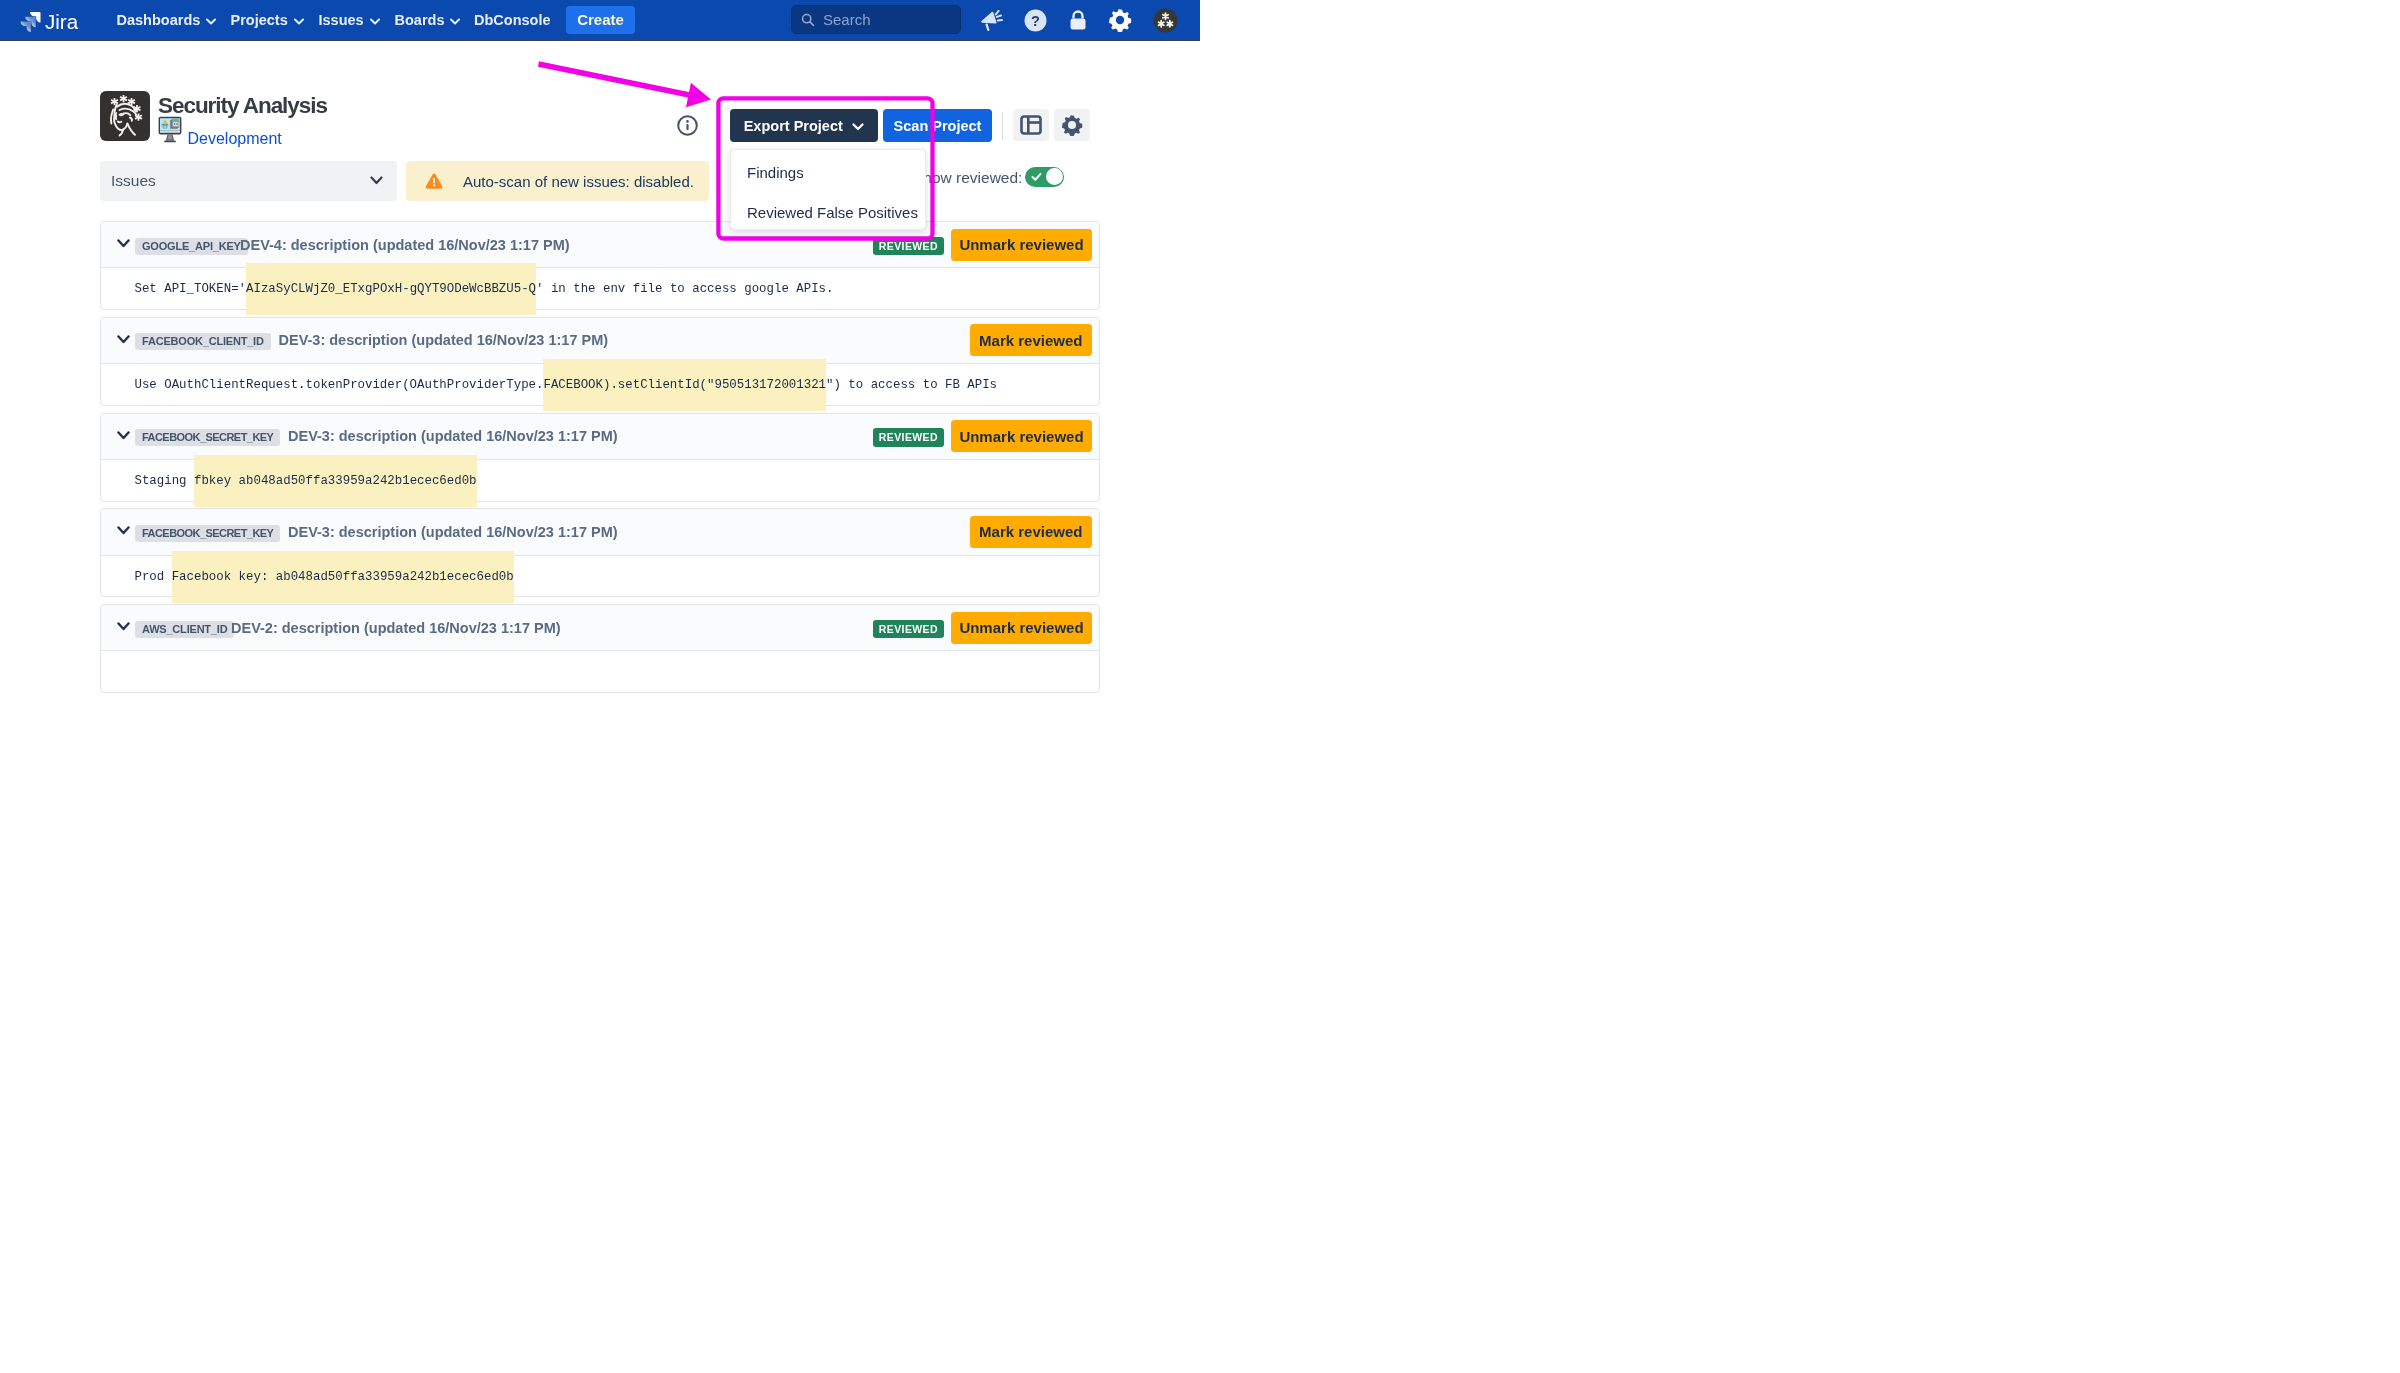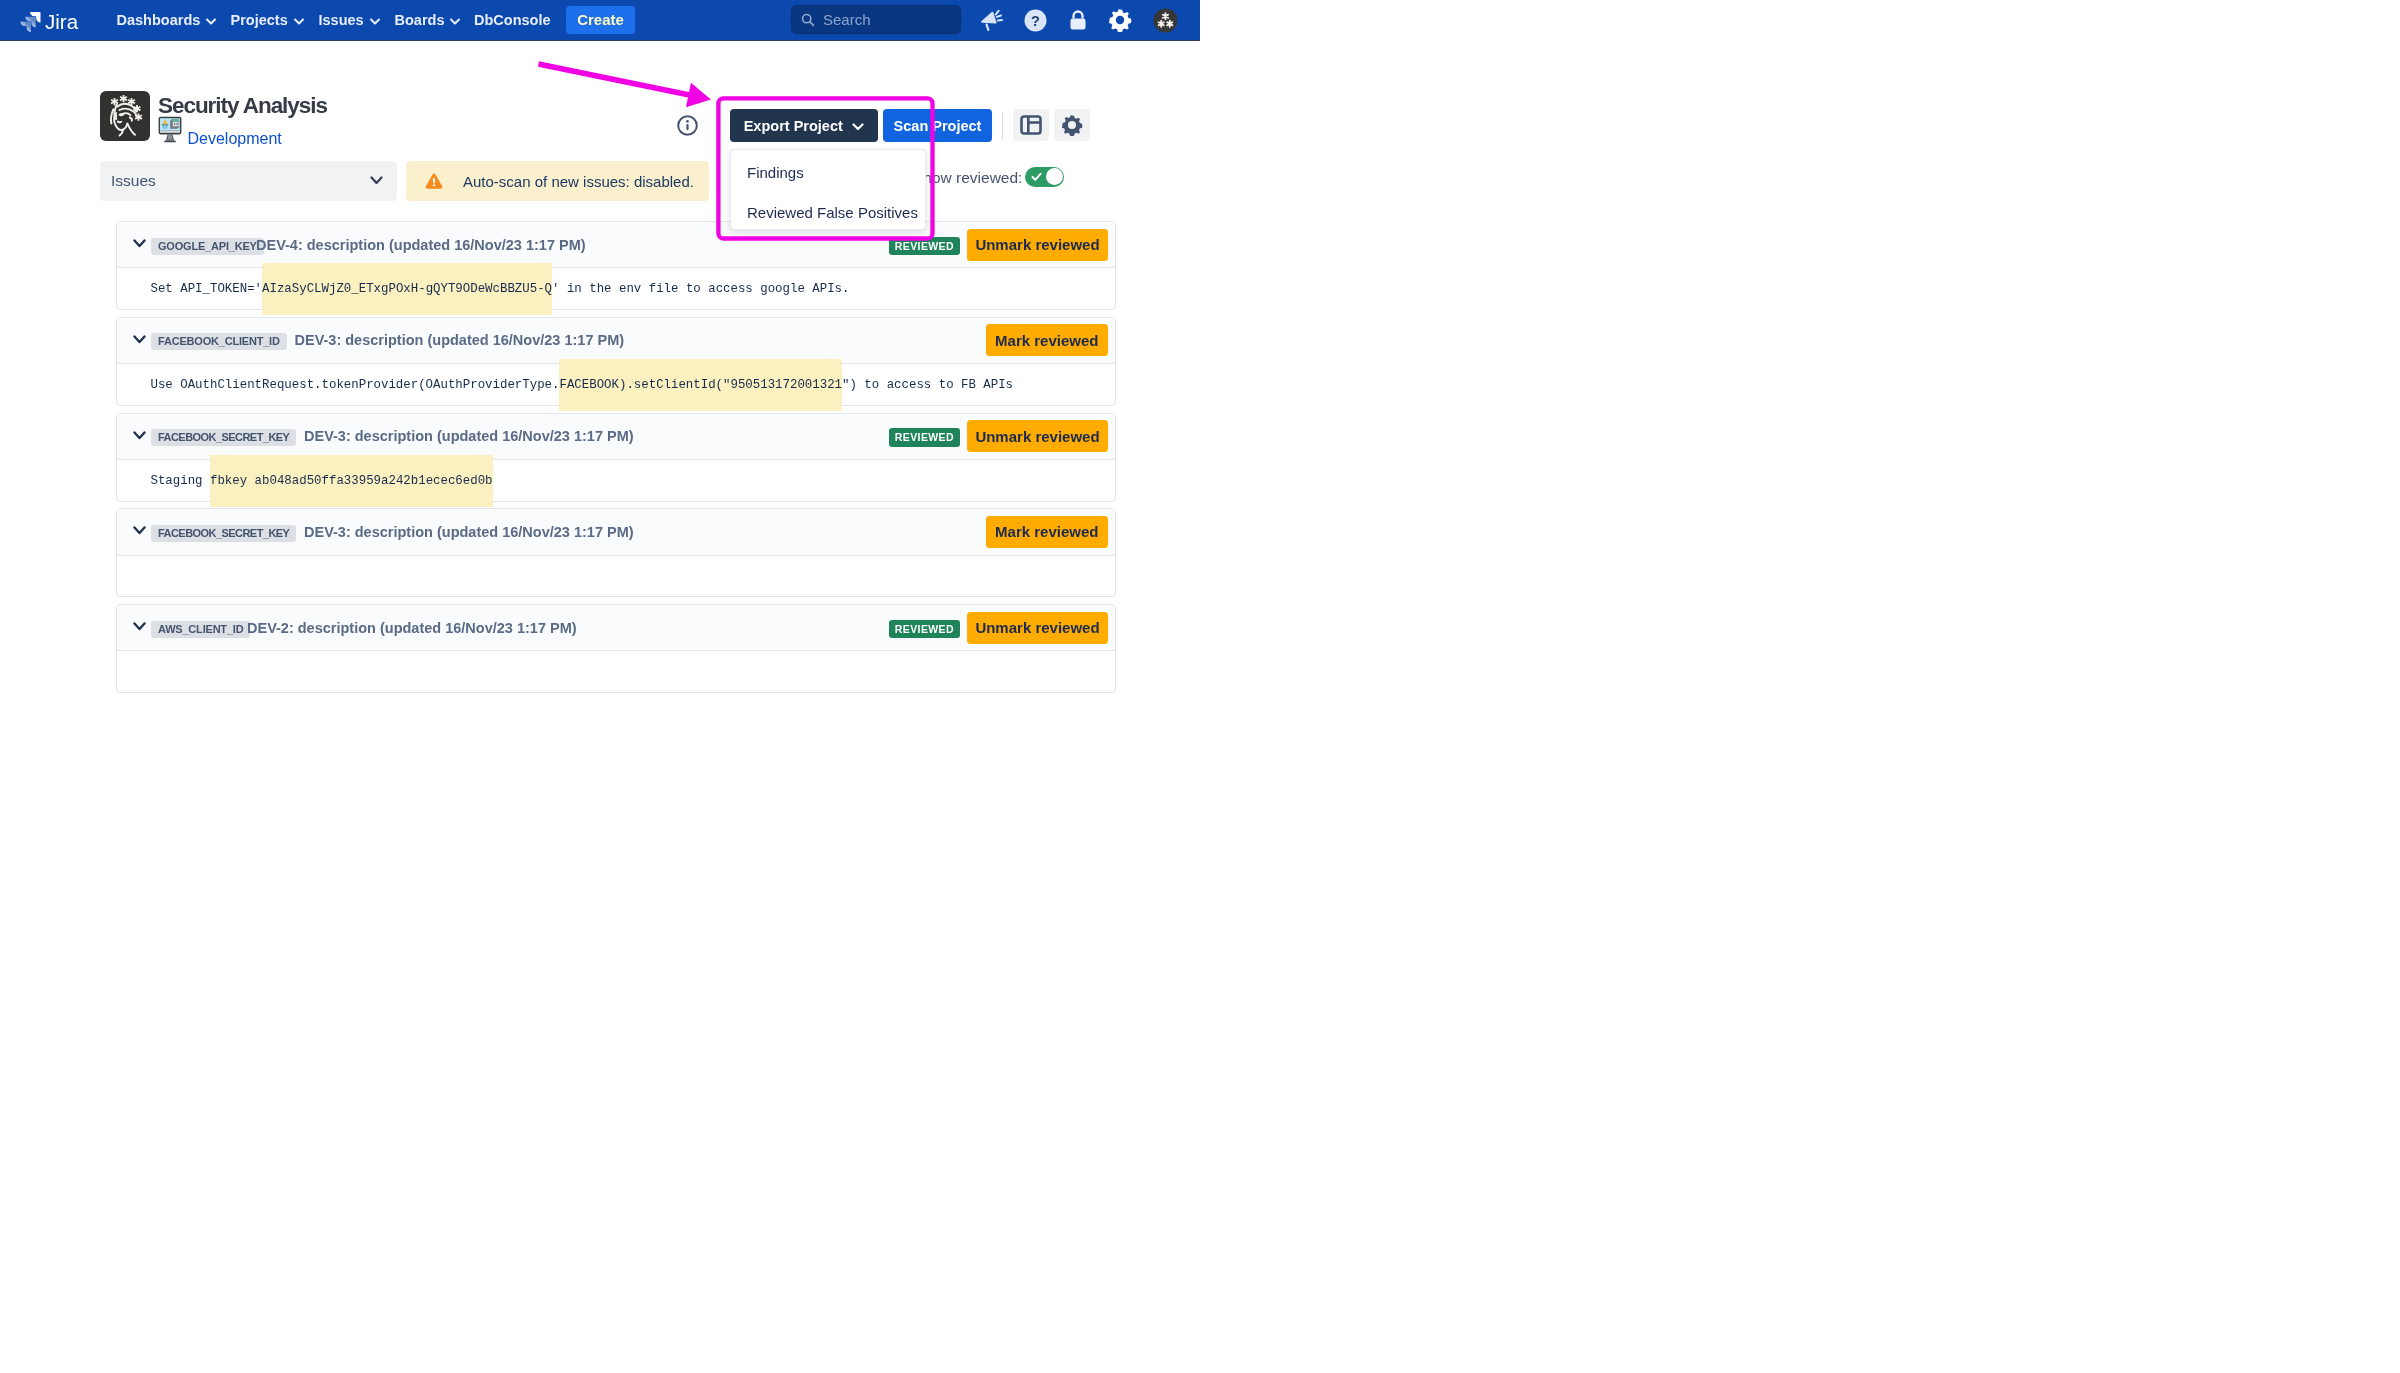--- a/index.html
+++ b/index.html
@@ -49,21 +49,21 @@
 .warn { position:absolute; left:405.5px; top:161px; width:303.5px; height:40px;
   background:#faf0cd; border-radius:4px; display:flex; align-items:center; }
 .warn .txt { color:#1d3a63; font-size:15px; font-weight:500; margin-left:20px; white-space:nowrap; }
 .showlab { position:absolute; left:913px; top:168.5px; color:#44546f; font-size:15.5px; }
 .toggle { position:absolute; left:1025px; top:166.5px; width:39px; height:20px;
   border-radius:10px; background:#2d9b64; }
 .knob { position:absolute; right:1.5px; top:1.5px; width:17px; height:17px;
   border-radius:50%; background:#fff; }
 
 .card { position:absolute; left:100px; width:999.5px; height:89px;
-  border:1px solid #e2e4e9; border-radius:4px; background:#fff;margin-left:16px; }
+  border:1px solid #e2e4e9; border-radius:4px; background:#fff; }
 .chead { position:relative; height:46.25px; background:#fafbfc;
   border-bottom:1px solid #e2e4e9; border-radius:4px 4px 0 0; }
 .chev { position:absolute; left:15.5px; top:17px; }
 .chip { position:absolute; left:34px; top:15.5px; height:17px; background:#dcdfe4;
   border-radius:3px; color:#44546f; font-size:11px; font-weight:700;
   line-height:17px; padding:0 7px; letter-spacing:-0.2px; }
 .ctitle { position:absolute; top:14.5px; color:#5a6b85; font-size:14.5px; font-weight:700; white-space:nowrap; }
 .revchip { position:absolute; top:14.5px; height:18.5px; background:#1f845a; border-radius:3px;
   color:#fff; font-size:10.5px; font-weight:700; line-height:18.5px; padding:0 5.5px; letter-spacing:0.4px; }
 .obtn { position:absolute; right:6.5px; top:6.5px; height:32px; background:#ffab00;
@@ -327,20 +327,23 @@
 
 <div class="card" style="top:508.4px;">
   <div class="chead">
     <svg class="chev" width="13" height="9" viewBox="0 0 13 9">
         <path d="M1.5 1.5 L6.5 7 L11.5 1.5" fill="none" stroke="#22324e" stroke-width="2.4" stroke-linecap="round" stroke-linejoin="round"></path>
       </svg>
     <span class="chip" style="letter-spacing:-0.55px;">FACEBOOK_SECRET_KEY</span>
     <span class="ctitle" style="left:187px;">DEV-3: description (updated 16/Nov/23 1:17 PM)</span>
     <div class="obtn" style="width:122.5px;">Mark reviewed</div>
   </div>
+  <div class="cbody">
+      <div class="code">Prod <mark>Facebook key: ab048ad50ffa33959a242b1ecec6ed0b</mark></div>
+    </div>
 </div>
 
 <div class="card" style="top:604.2px;">
   <div class="chead">
     <svg class="chev" width="13" height="9" viewBox="0 0 13 9">
         <path d="M1.5 1.5 L6.5 7 L11.5 1.5" fill="none" stroke="#22324e" stroke-width="2.4" stroke-linecap="round" stroke-linejoin="round"></path>
       </svg>
     <span class="chip">AWS_CLIENT_ID</span>
     <span class="ctitle" style="left:130px;">DEV-2: description (updated 16/Nov/23 1:17 PM)</span>
     <span class="revchip" style="right:155px;">REVIEWED</span>

